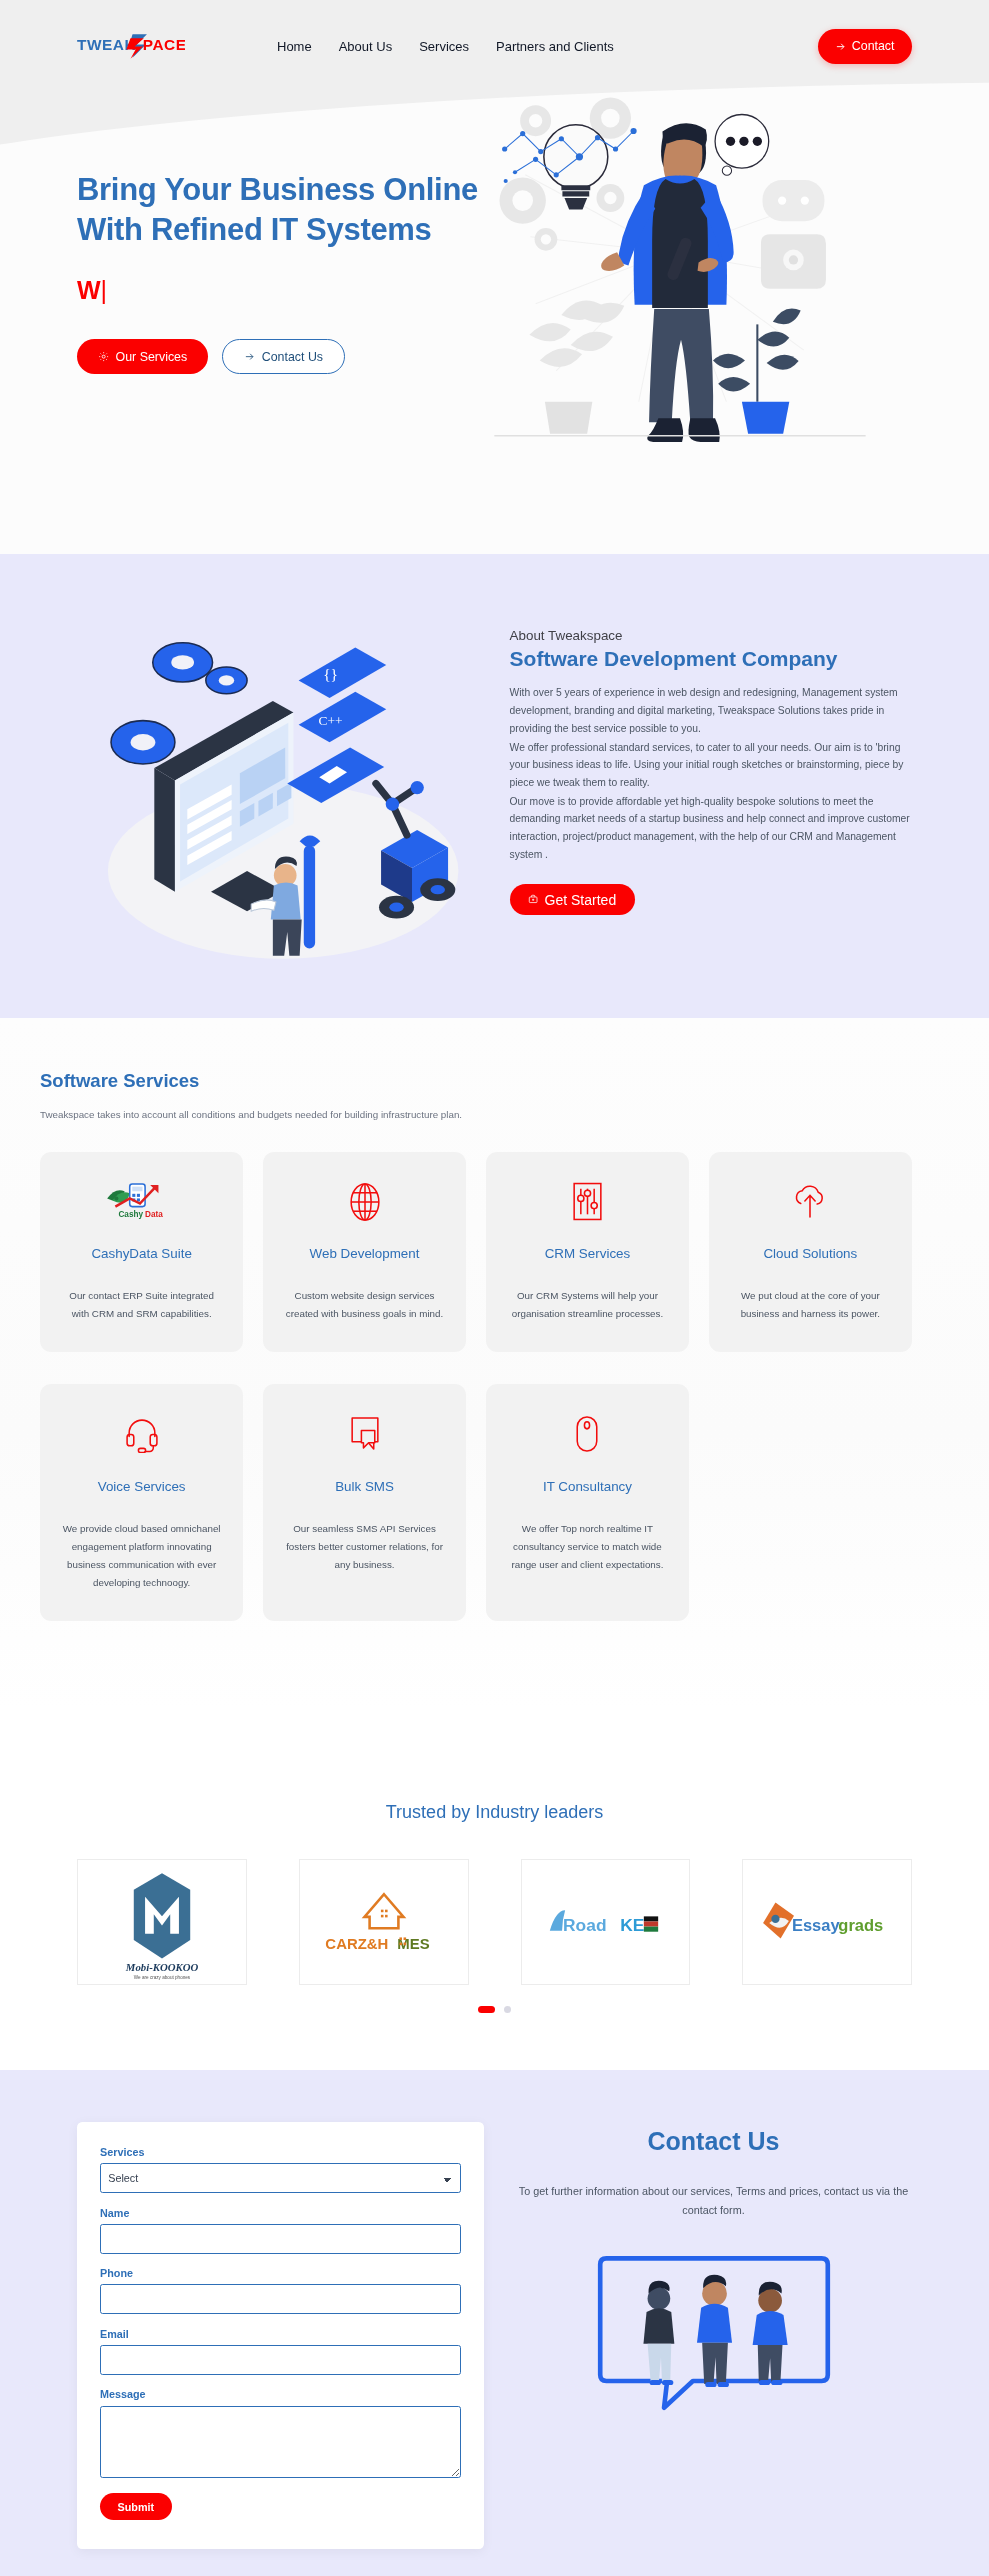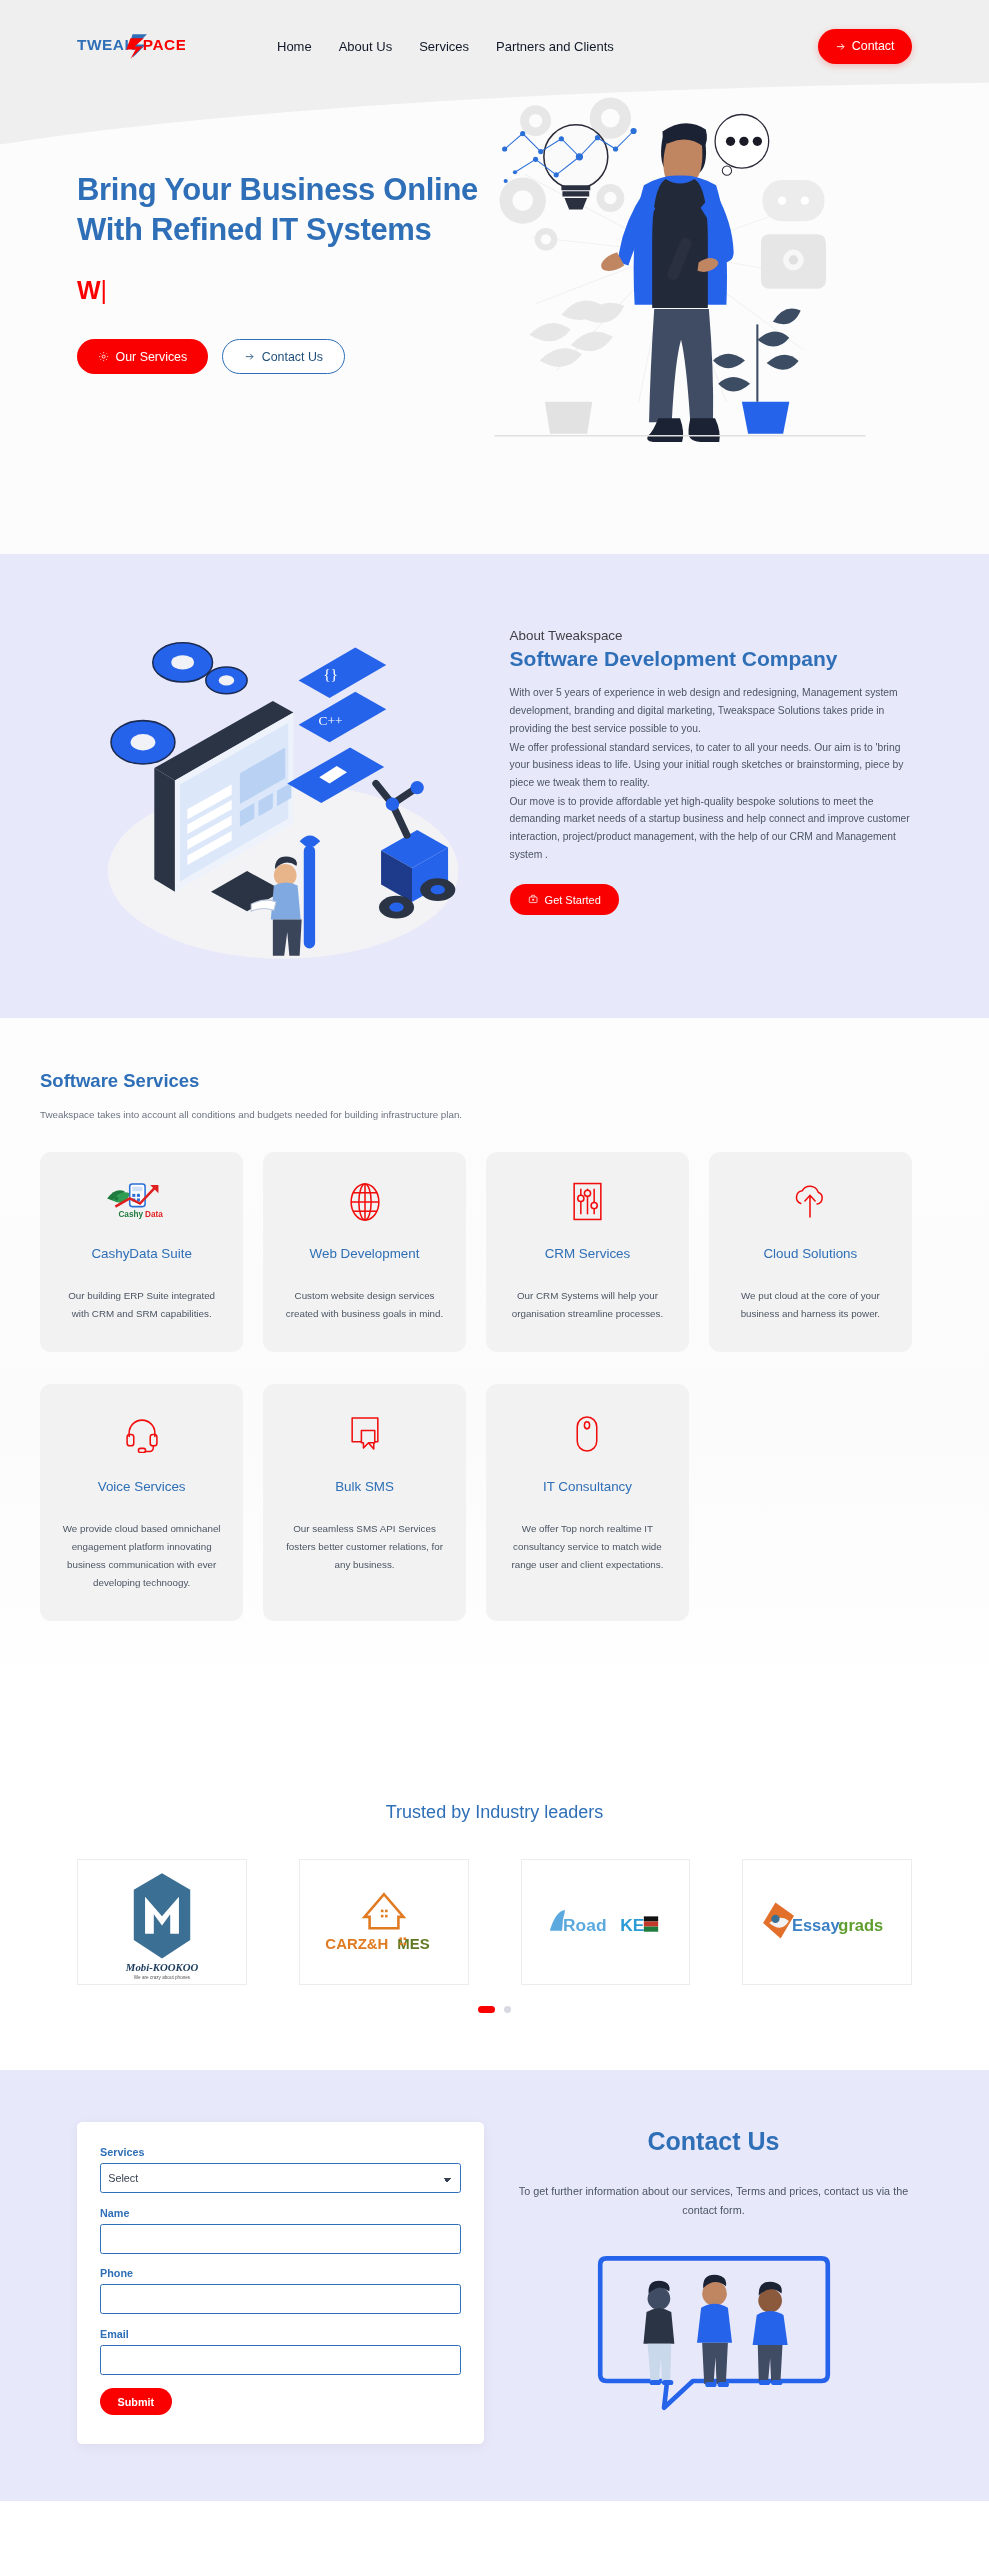--- a/index.html
+++ b/index.html
@@ -142,21 +142,21 @@
     margin-top: 19.6px;
     background: #fb0000;
     color: #fff;
     border: none;
     border-radius: 15.5px;
     height: 31px;
     padding: 0 18.5px;
     display: inline-flex;
     align-items: center;
     gap: 6.2px;
-    font-size: 11px;
+    font-size: 14px;
     font-family: inherit;
     cursor: pointer;
   }
 
   
   .services {
     background: linear-gradient(180deg,#fdfdfd 0%,#fbfbfb 60%,#ffffff 100%);
     padding: 52px 77px 88px 40px;
   }
   .sec-title { font-size: 18.5px; font-weight: 700; color: #2e6fb7; }
@@ -539,21 +539,21 @@
                 <rect x="57" y="34" width="6" height="6"></rect>
                 <rect x="66" y="34" width="6" height="6"></rect>
               </g>
             <path d="M24 50 L52 34 L72 44 L104 10" stroke="#e02020" stroke-width="5" fill="none"></path>
             <path d="M92 8 h16 v16z" fill="#e02020"></path>
             <text x="30" y="70" font-family="Liberation Sans, sans-serif" font-size="16" font-weight="700" fill="#1f7a3d">Cashy</text>
             <text x="82" y="70" font-family="Liberation Sans, sans-serif" font-size="16" font-weight="700" fill="#e02020">Data</text>
           </svg>
         </div>
         <div class="card-title">CashyData Suite</div>
-        <div class="card-desc">Our building ERP Suite integrated with CRM and SRM capabilities.</div>
+        <div class="card-desc">Our contact ERP Suite integrated with CRM and SRM capabilities.</div>
       </div>
 
       <div class="card">
         <div class="card-icon">
           <svg width="34" height="40" viewBox="0 0 66 78" fill="none" stroke="#f20d0d" stroke-width="3">
             <ellipse cx="33" cy="39" rx="27" ry="35"></ellipse>
             <ellipse cx="33" cy="39" rx="12" ry="35"></ellipse>
             <line x1="6" y1="39" x2="60" y2="39"></line>
             <line x1="10" y1="21" x2="56" y2="21"></line>
             <line x1="10" y1="57" x2="56" y2="57"></line>
@@ -714,20 +714,24 @@
       <div class="field">
         <label>Phone</label>
         <input type="text" value="" style="">
       </div>
 
       <div class="field">
         <label>Email</label>
         <input type="text" value="" style="">
       </div>
 
+      <div class="field">
+        <label>Message</label>
+        <textarea style=""></textarea>
+      </div>
 
       <button class="submit-btn">Submit</button>
     </div>
 
     <div class="contact-right">
       <h2>Contact Us</h2>
       <p>To get further information about our services, Terms and prices, contact us via the contact form.</p>
       <div class="contact-art">
         <svg width="242" height="160" viewBox="0 0 470 310">
           <path d="M26 14 h418 q12 0 12 12 v214 q0 12 -12 12 h-250 l-56 52 l6 -52 h-118 q-12 0 -12 -12 v-214 q0 -12 12 -12z" fill="none" stroke="#2563eb" stroke-width="9" stroke-linejoin="round"></path>

